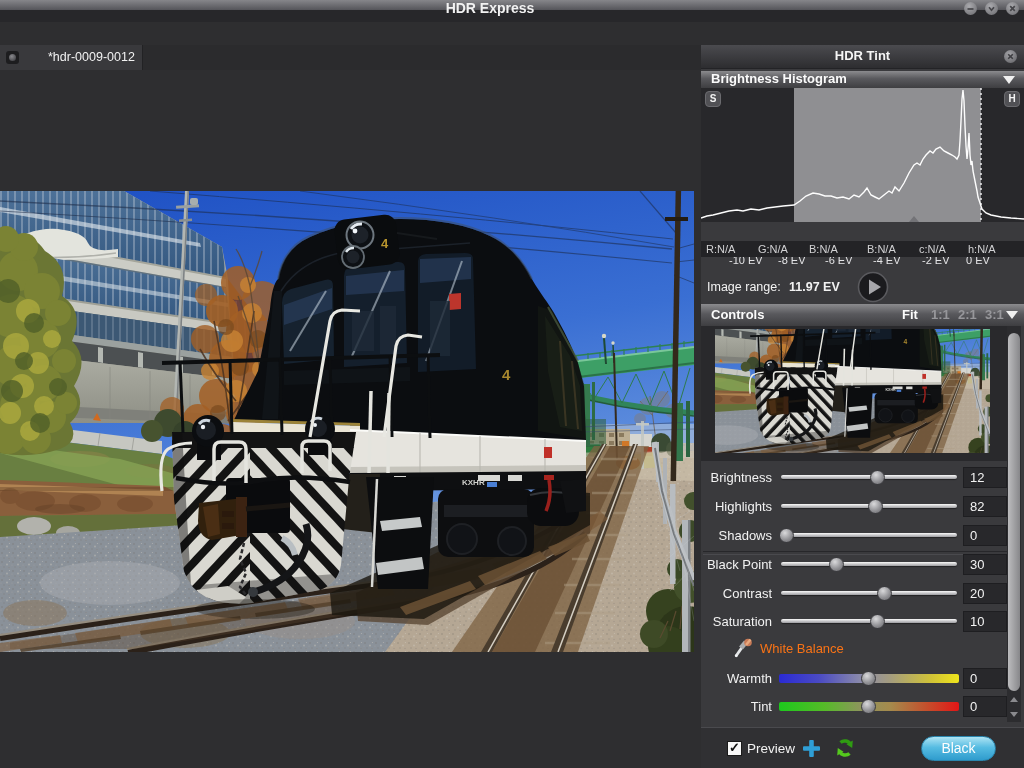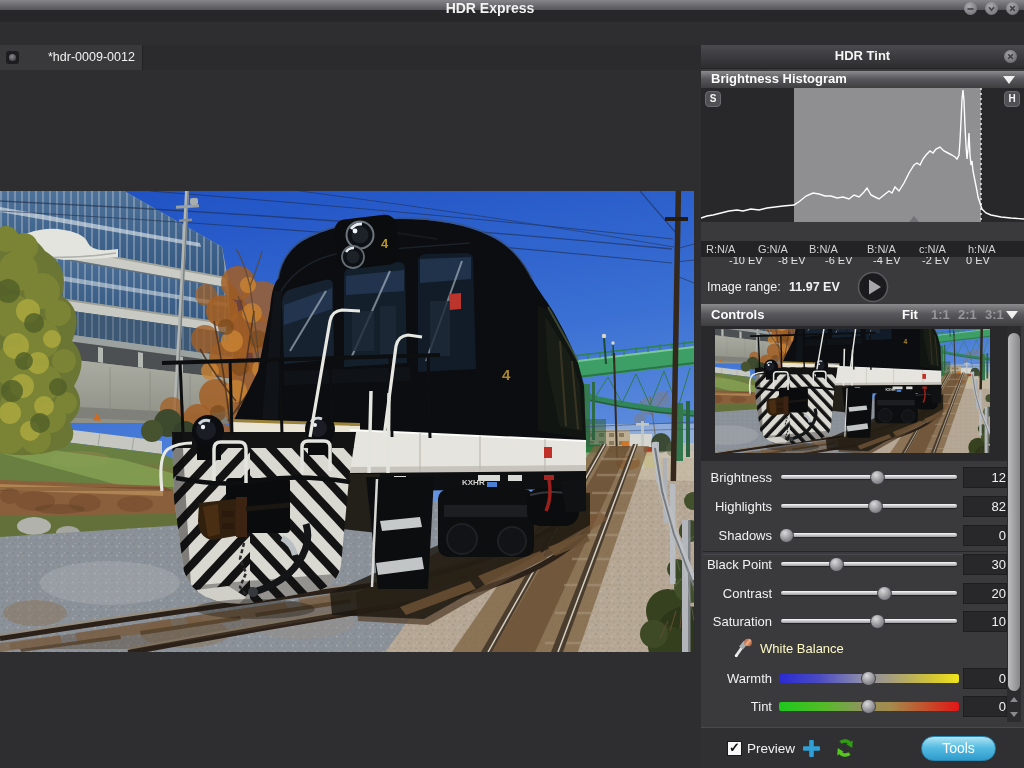--- a/index.html
+++ b/index.html
@@ -57,24 +57,24 @@
   #thumbwrap{left:715px;top:329px;width:275px;height:124px;overflow:hidden;}
   
   .slab{position:absolute;width:92px;text-align:right;font-size:13px;color:#f2f2f2;}
   .strack{position:absolute;left:781px;width:176px;height:4px;border-radius:3px;
     background:linear-gradient(#fafafa,#9c9ca0);box-shadow:0 1px 1px rgba(0,0,0,.4);}
   .knob{position:absolute;width:15px;height:15px;border-radius:50%;
     background:radial-gradient(circle at 38% 30%,#d9d9db,#949498 55%,#646468);
     border:1px solid #3c3c40;box-sizing:border-box;}
   .vbox{position:absolute;left:963px;width:44px;height:21px;background:#28282b;
     border:1px solid #1e1e21;box-sizing:border-box;color:#f2f2f2;font-size:13px;
-    line-height:19px;padding-left:6px;text-align:right;}
+    line-height:19px;padding-left:6px;}
   .csep{left:703px;width:305px;height:2px;
     border-top:1px solid #27272a;border-bottom:1px solid #4a4a4e;}
-  #wbrow{left:760px;top:641px;color:#fef9c3;font-size:13px;}
+  #wbrow{left:760px;top:641px;color:#f97316;font-size:13px;}
   .gtrack{position:absolute;left:779px;width:180px;height:9px;border-radius:2px;}
   
   #botbar{left:701px;top:727px;width:323px;height:41px;background:#303033;
     border-top:1px solid #4a4a4e;}
   #chk{left:727px;top:741px;width:13px;height:13px;background:#f8f8f8;
     border:1.5px solid #1a1a1a;color:#111;font-size:13px;font-weight:bold;
     line-height:12px;text-align:center;}
   #prevtext{left:747px;top:741px;font-size:13.5px;color:#f2f2f2;}
   #saveb{left:921px;top:736px;width:75px;height:25px;border-radius:13px;
     background:linear-gradient(#aee4f4,#56bce2 45%,#2f9ccd);
@@ -217,21 +217,21 @@
   <svg class="abs" width="17" height="17" style="left:803px;top:740px;">
     <rect x="6.2" y="0" width="4.6" height="17" rx="1" fill="#2f9fd6"></rect>
     <rect x="0" y="6.2" width="17" height="4.6" rx="1" fill="#2f9fd6"></rect>
   </svg>
   <svg class="abs" width="18" height="18" style="left:836px;top:739px;">
     <path d="M4.5,3.5 A6.5,6.5 0 0 1 14.5,5.5" fill="none" stroke="#2f9c12" stroke-width="3.6"></path>
     <path d="M16.8,1.5 L16.2,9 L10.5,5.2 Z" fill="#2f9c12"></path>
     <path d="M13.5,14.5 A6.5,6.5 0 0 1 3.5,12.5" fill="none" stroke="#55c81e" stroke-width="3.6"></path>
     <path d="M1.2,16.5 L1.8,9 L7.5,12.8 Z" fill="#55c81e"></path>
   </svg>
-  <div class="abs" id="saveb">Tools</div>
+  <div class="abs" id="saveb">Black</div>
 
   <div class="abs" id="sbtrack"></div>
   <div class="abs" id="sbthumb"></div>
   <div class="abs sbarrow" style="top:694px;">
       <div style="margin:3px auto 0;width:0;height:0;border-left:4px solid transparent;border-right:4px solid transparent;border-bottom:5px solid #8a8a8e;"></div>
     </div>
   <div class="abs sbarrow" style="top:708px;">
       <div style="margin:4px auto 0;width:0;height:0;border-left:4px solid transparent;border-right:4px solid transparent;border-top:5px solid #8a8a8e;"></div>
     </div>
 

